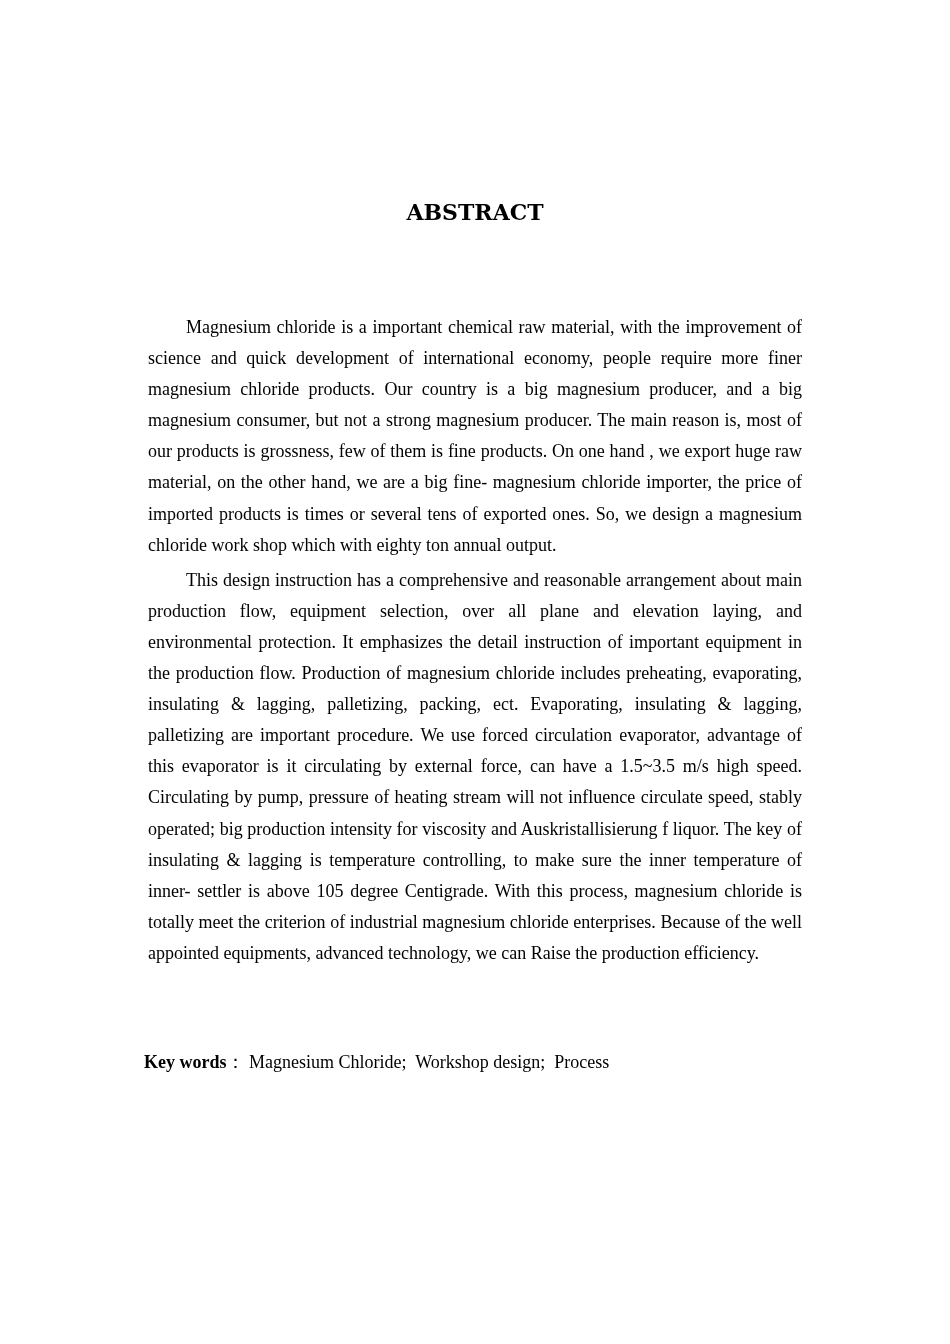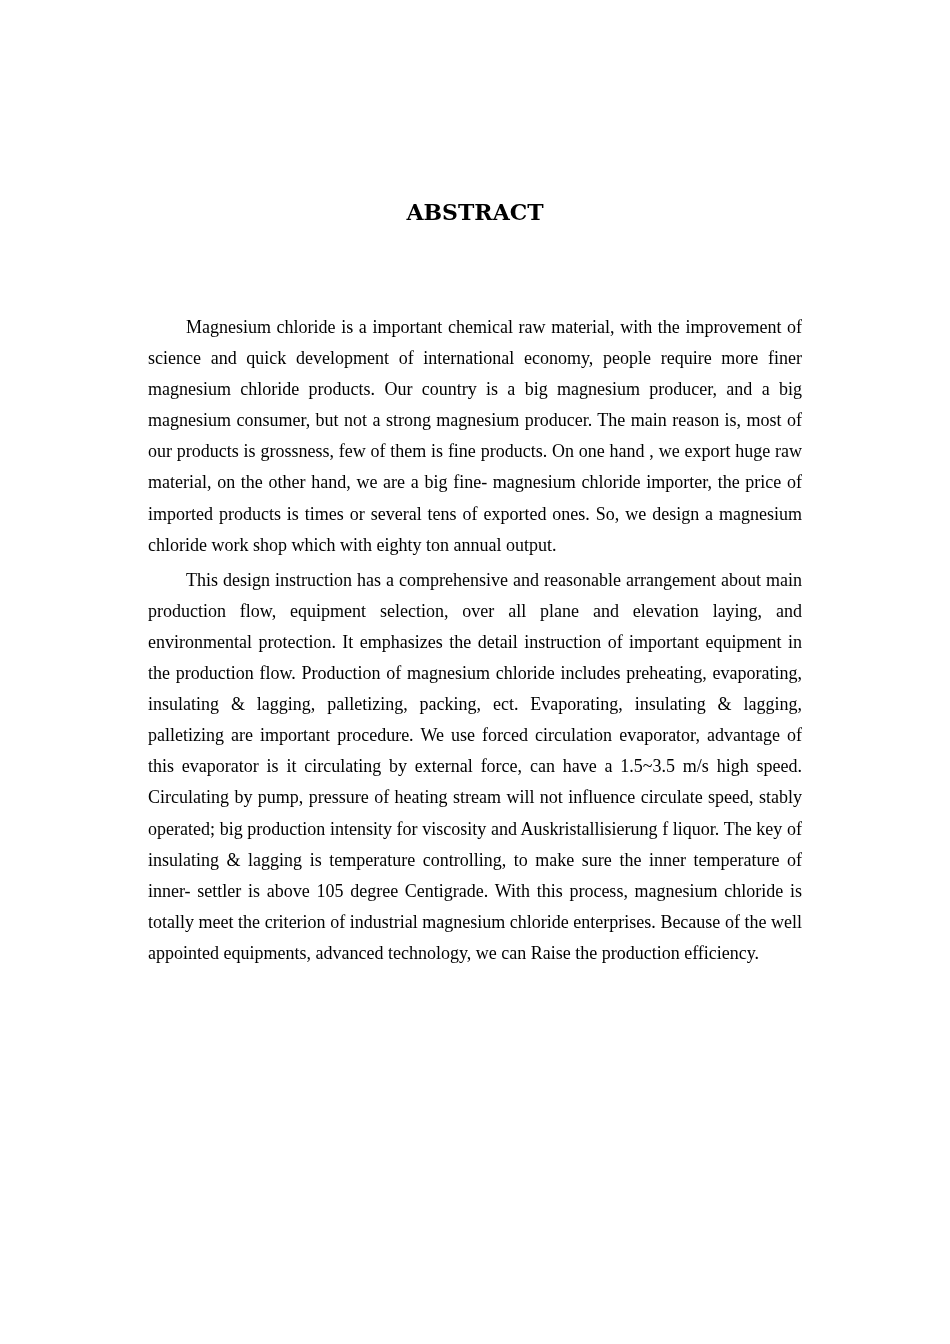--- a/index.html
+++ b/index.html
@@ -66,13 +66,14 @@
 <body>
 
 <div class="page">
   <h1 class="title">ABSTRACT</h1>
 
   <div class="body-text">
     <p>Magnesium chloride is a important chemical raw material, with the improvement of science and quick development of international economy, people require more finer magnesium chloride products. Our country is a big magnesium producer, and a big magnesium consumer, but not a strong magnesium producer. The main reason is, most of our products is grossness, few of them is fine products. On one hand , we export huge raw material, on the other hand, we are a big fine- magnesium chloride importer, the price of imported products is times or several tens of exported ones. So, we design a magnesium chloride work shop which with eighty ton annual output.</p>
     <p>This design instruction has a comprehensive and reasonable arrangement about main production flow, equipment selection, over all plane and elevation laying, and environmental protection. It emphasizes the detail instruction of important equipment in the production flow. Production of magnesium chloride includes preheating, evaporating, insulating &amp; lagging, palletizing, packing, ect.  Evaporating, insulating &amp; lagging, palletizing are important procedure. We use forced circulation evaporator, advantage of this evaporator is it circulating by external force, can have a 1.5~3.5 m/s high speed. Circulating by pump, pressure of heating stream will not influence circulate speed, stably operated; big production intensity for viscosity and Auskristallisierung f liquor. The key of insulating &amp; lagging is temperature controlling, to make sure the inner temperature of inner- settler is above 105 degree Centigrade. With this process, magnesium chloride is totally meet the criterion of industrial magnesium chloride enterprises. Because of the well appointed equipments, advanced technology, we can Raise the production efficiency.</p>
   </div>
 
+  <div class="keywords"><span class="kw-label">Key words</span><span>：</span><span> Magnesium Chloride;  Workshop design;  Process</span></div>
 </div>
 
 </body></html>

